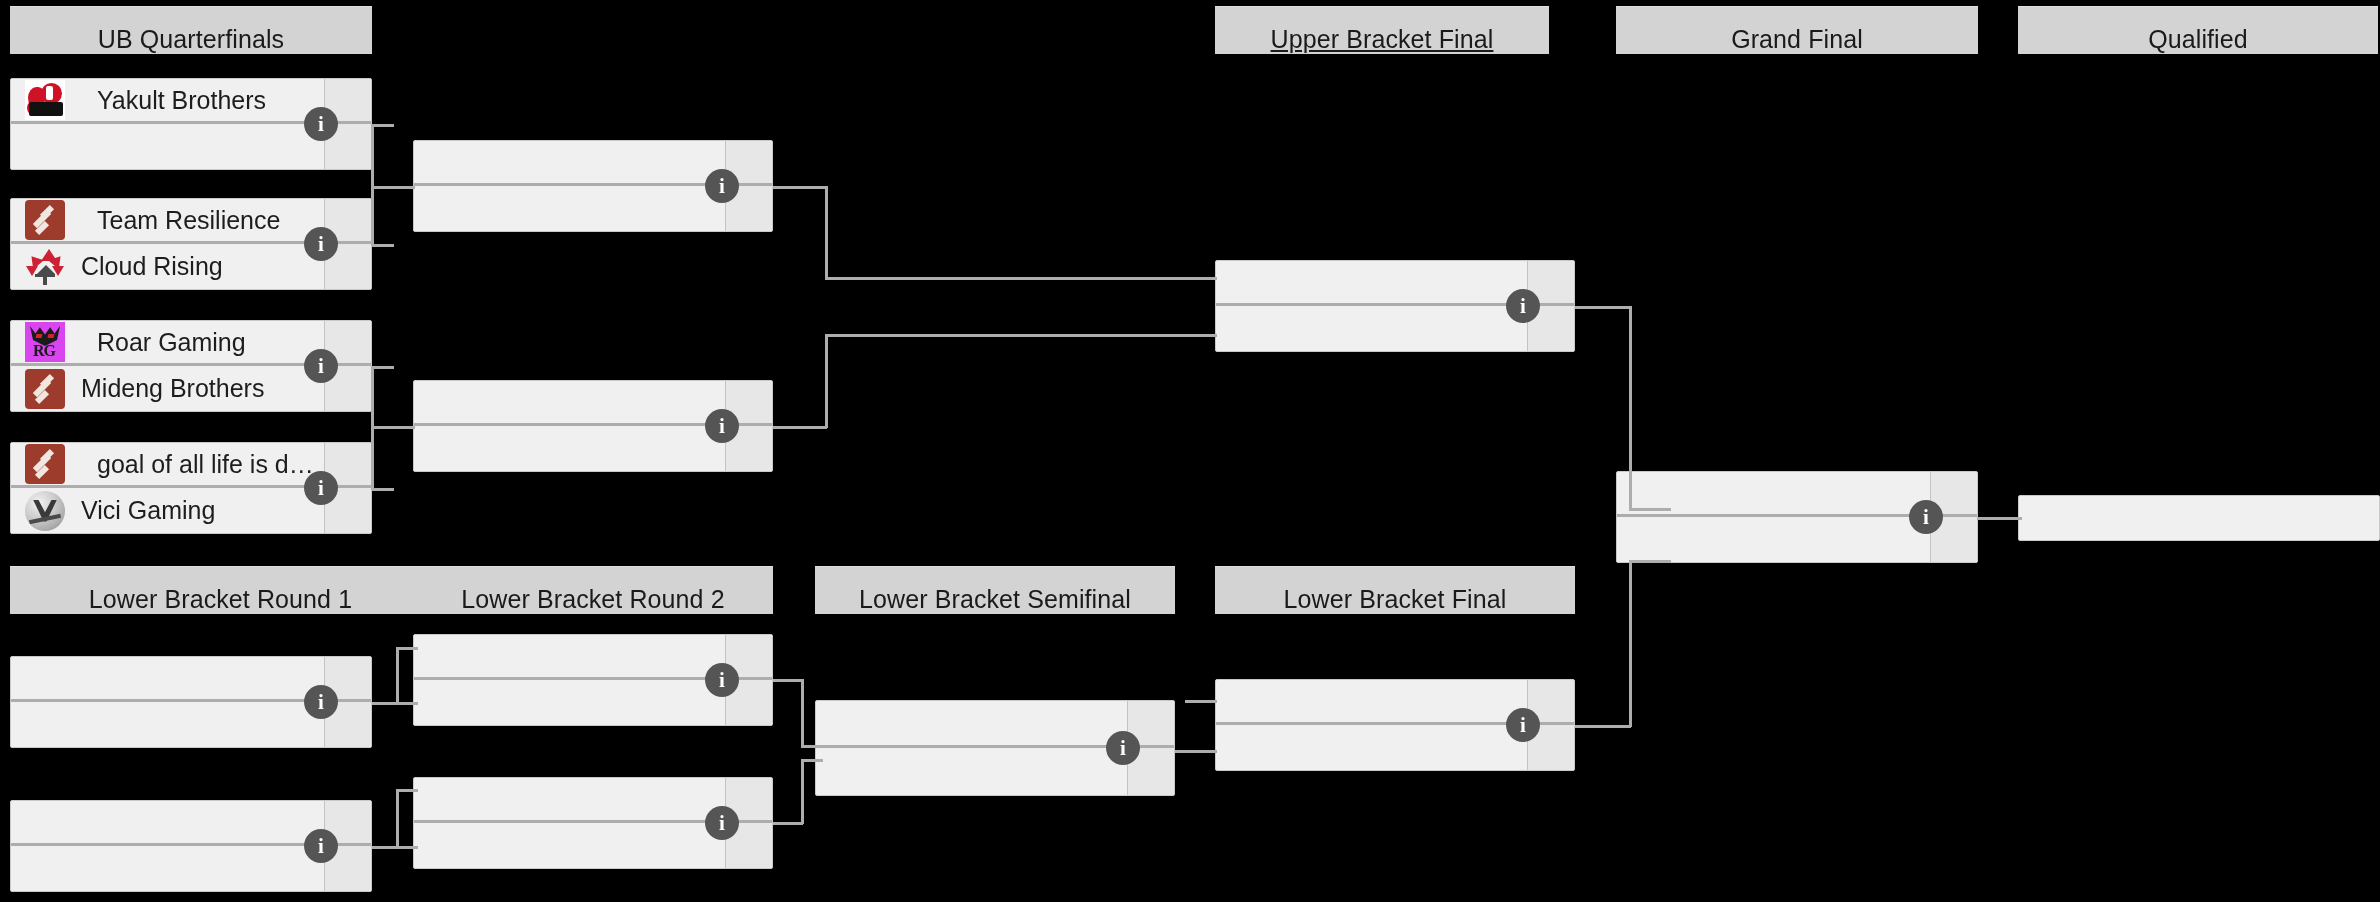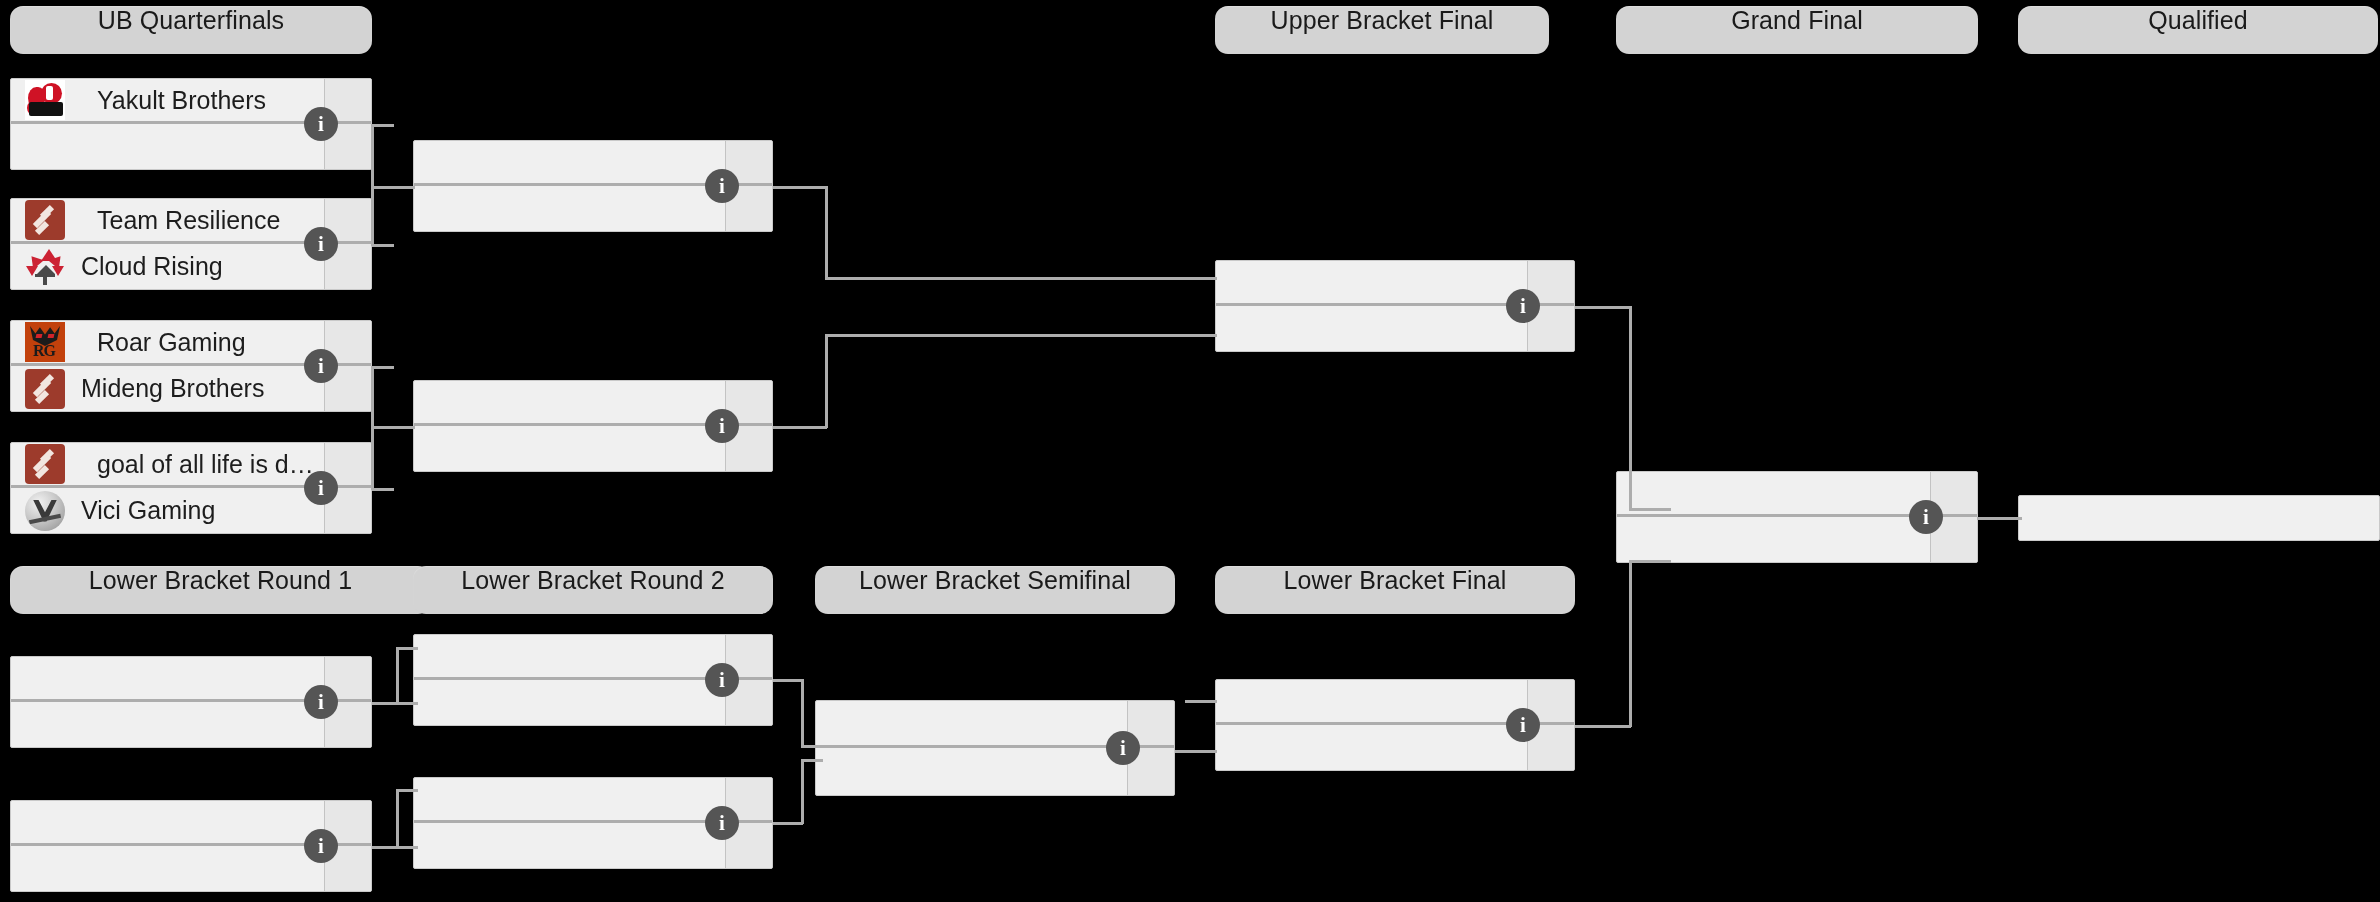--- a/index.html
+++ b/index.html
@@ -1,21 +1,21 @@
 <!DOCTYPE html>
 <html><head>
 <meta charset="utf-8">
 <style>
   html,body{margin:0;padding:0;background:#000;}
   body{width:2380px;height:902px;position:relative;overflow:hidden;
        font-family:"Liberation Sans",sans-serif;background:#000;}
   #stage{position:absolute;inset:0;background:#000;}
 
-  .hdr{position:absolute;height:48px;background:#d3d3d3;border-radius:13px;
-       display:flex;align-items:flex-start;justify-content:center;
+  .hdr{position:absolute;height:48px;background:#d3d3d3;border-radius:0;
+       display:flex;align-items:flex-end;justify-content:center;
        color:#1a1a1a;font-size:25px;letter-spacing:.1px;
        box-shadow:0 1px 1px rgba(255,255,255,.25) inset;}
 
   .match{position:absolute;background:#f0f0f0;border:1px solid #c9c9c9;
          box-sizing:border-box;border-radius:2px;overflow:hidden;}
   .match .row{position:relative;height:50%;display:flex;align-items:center;
               box-sizing:border-box;}
   .match .row.top{border-bottom:3px solid #adadad;gap:16px;}
   .match .scorecol{position:absolute;top:0;right:0;bottom:0;width:46px;
                    background:#e7e7e7;border-left:1px solid #c3c3c3;}
@@ -79,21 +79,21 @@
      border-right:6px solid transparent;border-top:10px solid #cc2233;}
   .lg-cloudrising .t5{left:27px;top:19px;border-left:6px solid transparent;
      border-right:6px solid transparent;border-top:10px solid #cc2233;}
   .lg-cloudrising .t6{left:12px;top:18px;border-left:9px solid transparent;
      border-right:9px solid transparent;border-bottom:9px solid #4a4a4a;}
   .lg-cloudrising .stem{position:absolute;left:18px;top:26px;width:4px;height:12px;
      background:#4a4a4a;}
   .lg-cloudrising .bar{position:absolute;left:10px;top:27px;width:20px;height:3px;
      background:#4a4a4a;}
 
-  .lg-roar{background:#c2410c;}
+  .lg-roar{background:#d946ef;}
   .lg-roar .h{position:absolute;left:5px;top:4px;width:30px;height:20px;
      background:#1b1b1b;clip-path:polygon(0 0,18% 38%,33% 6%,50% 42%,67% 6%,82% 38%,100% 0,90% 70%,50% 100%,10% 70%);}
   .lg-roar .eye{position:absolute;top:12px;width:6px;height:4px;background:#d2232a;
      transform:skewX(-12deg);}
   .lg-roar .e1{left:11px;}
   .lg-roar .e2{left:23px;}
   .lg-roar .rg{position:absolute;left:8px;top:20px;width:24px;height:18px;
      color:#1b1b1b;font-size:16px;font-weight:bold;font-family:"Liberation Serif",serif;
      letter-spacing:-1px;}
 
@@ -105,21 +105,21 @@
      background:#4a4a4a;transform:rotate(-12deg);}
 </style>
 </head>
 <body>
 
 <div id="stage">
 
   <div class="hdr" style="left:10px;top:6px;width:362px;">
     <span>UB Quarterfinals</span>
   </div>
-  <div class="hdr" style="left:1215px;top:6px;width:334px;">
+  <div class="hdr" style="left:1215px;top:6px;width:334px;text-decoration:underline;">
     <span>Upper Bracket Final</span>
   </div>
   <div class="hdr" style="left:1616px;top:6px;width:362px;">
     <span>Grand Final</span>
   </div>
   <div class="hdr" style="left:2018px;top:6px;width:360px;">
     <span>Qualified</span>
   </div>
 
   <div class="hdr" style="left:10px;top:566px;width:421px;">

